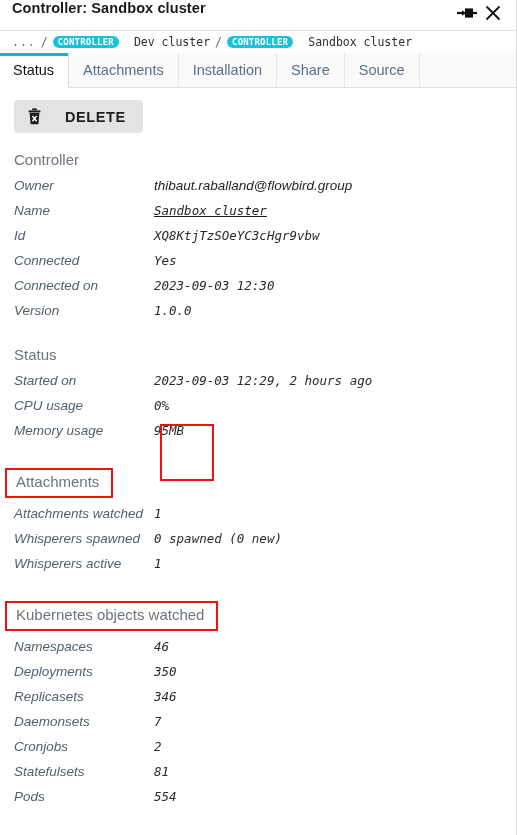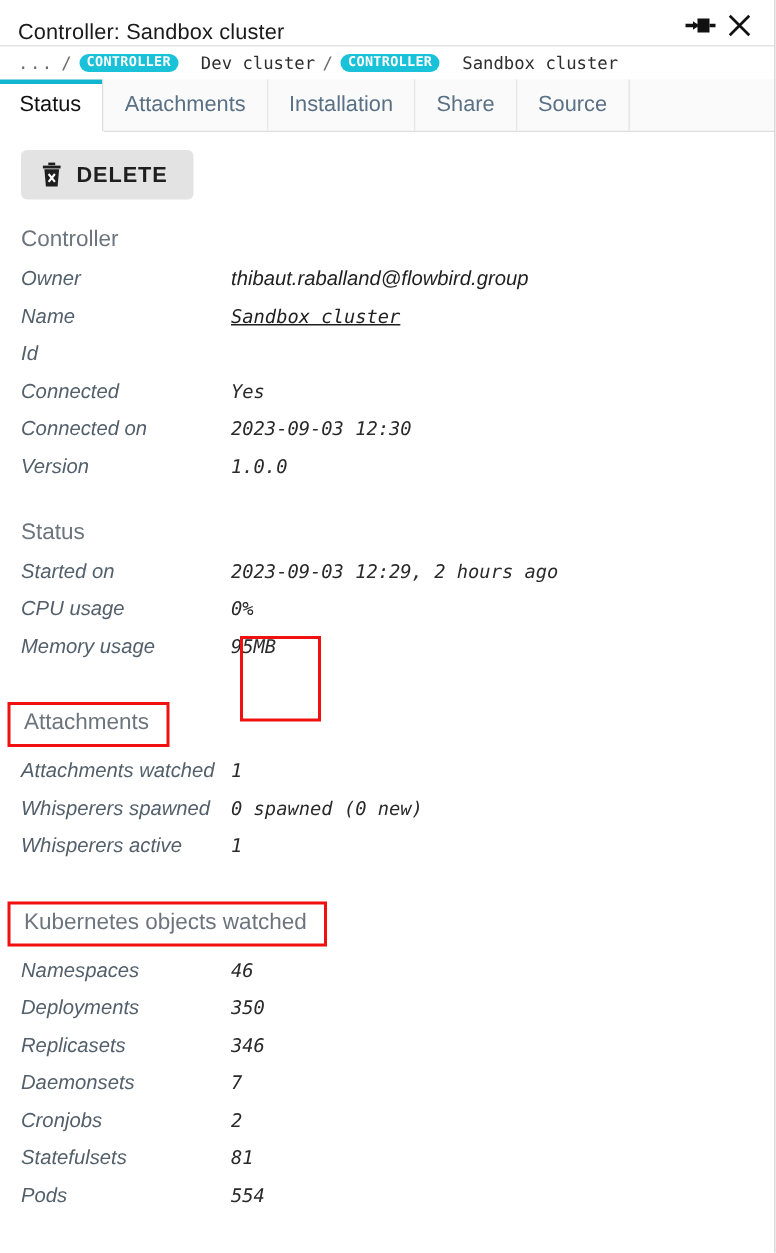--- a/index.html
+++ b/index.html
@@ -21,24 +21,25 @@
     box-sizing: border-box;
     border-right: 1px solid #d8d8d8;
     background: #fff;
   }
 
   
   .titlebar {
     position: relative;
     height: 30px;
     display: flex;
-    align-items: flex-end;
+    align-items: flex-start;
     background: #ffffff;
     border-bottom: 1px solid #e3e3e3;
     padding: 0 10px 0 12px;
+    font-weight: bold;
   }
   .titlebar .title {
     font-size: 14.5px;
     color: #1a1a1a;
     letter-spacing: 0.1px;
     white-space: nowrap;
   }
   .titlebar .spacer { flex: 1 1 auto; }
   .icon-btn {
     width: 26px;
@@ -124,21 +125,21 @@
   .content {
     padding: 0 0 0 0;
     background: #fff;
   }
   .delete-wrap {
     padding: 12px 0 0 14px;
   }
   .btn-delete {
     display: inline-flex;
     align-items: center;
-    gap: 9px;
+    gap: 23px;
     background: #e3e3e3;
     border: none;
     border-radius: 4px;
     padding: 8px 17px 8px 13px;
     cursor: pointer;
     font-family: "Liberation Sans", sans-serif;
     font-size: 14.5px;
     font-weight: bold;
     letter-spacing: 0.6px;
     color: #1f1f1f;
@@ -274,20 +275,21 @@
         <div class="row">
           <span class="label">Owner</span>
           <span class="value sans">thibaut.raballand@flowbird.group</span>
         </div>
         <div class="row">
           <span class="label">Name</span>
           <span class="value link">Sandbox cluster</span>
         </div>
         <div class="row">
           <span class="label">Id</span>
+          <span class="value">XQ8KtjTzSOeYC3cHgr9vbw</span>
         </div>
         <div class="row">
           <span class="label">Connected</span>
           <span class="value">Yes</span>
         </div>
         <div class="row">
           <span class="label">Connected on</span>
           <span class="value">2023-09-03 12:30</span>
         </div>
         <div class="row">

